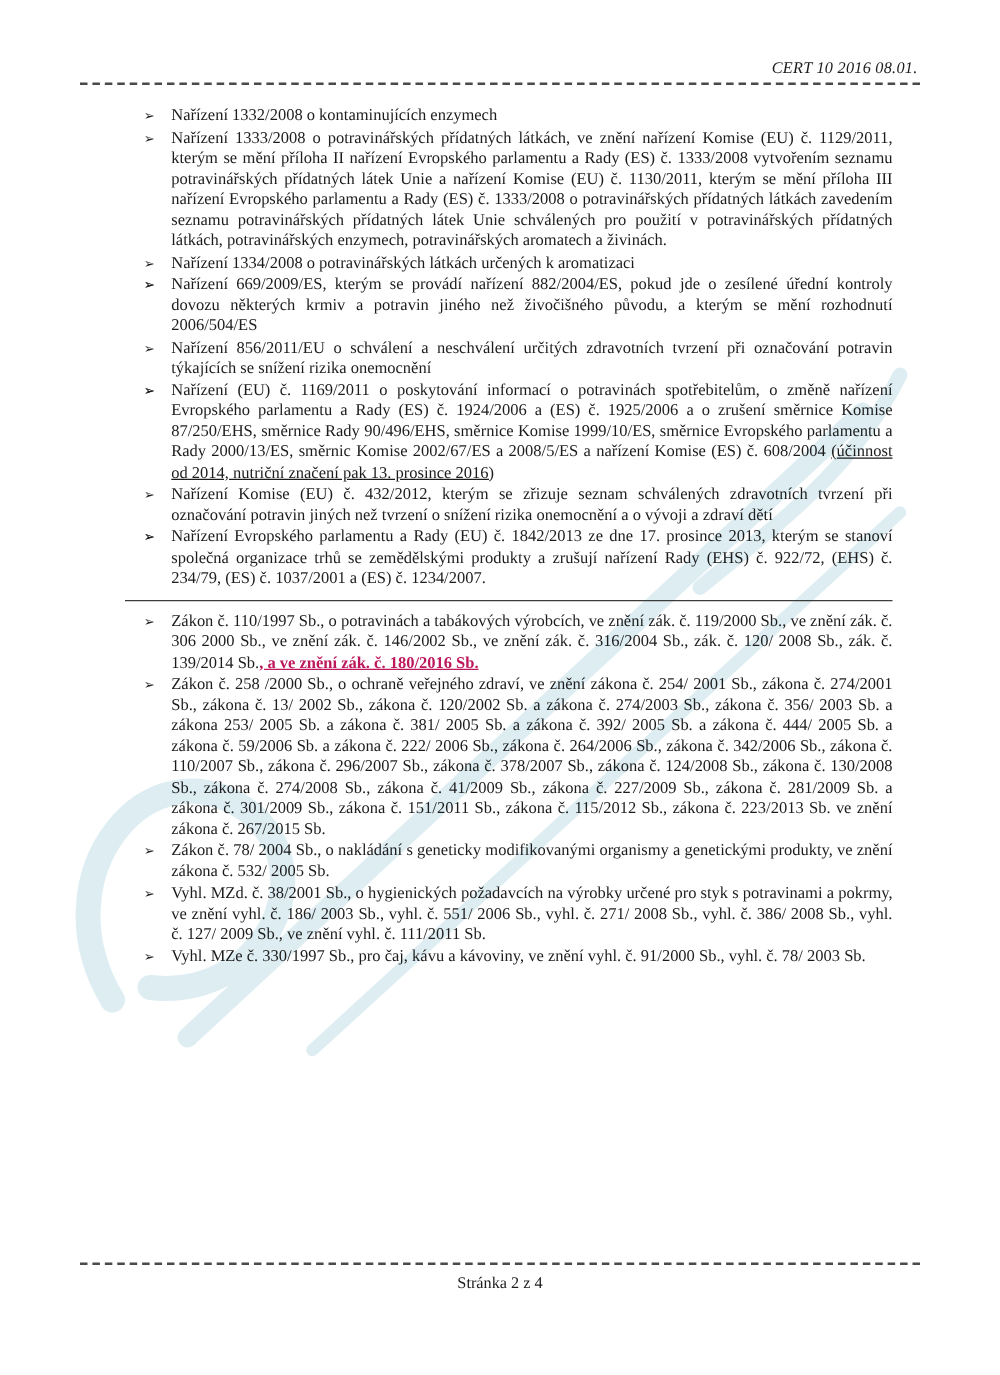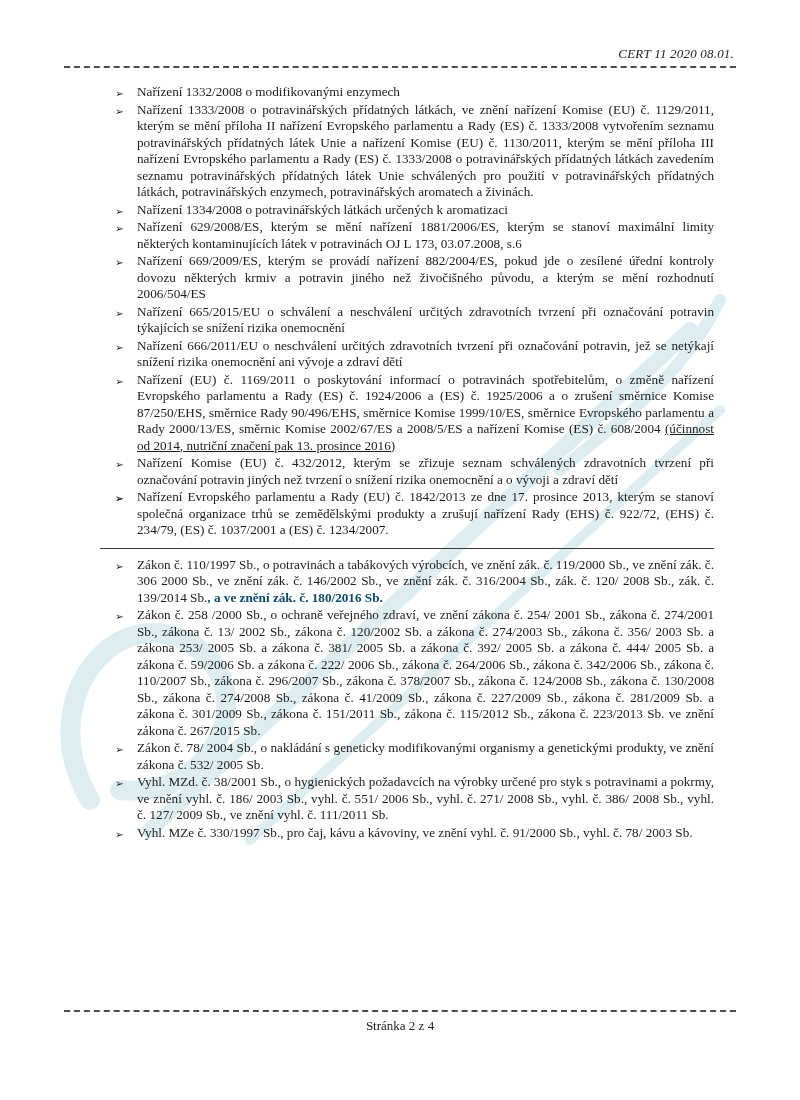--- a/index.html
+++ b/index.html
@@ -11,53 +11,53 @@
           font-style:italic;font-size:13px;letter-spacing:.2px;z-index:2;}
   .header-rule{position:absolute;top:66px;left:64px;right:64px;
                border-top:2px dashed #4a4a4a;z-index:2;}
   .content{position:absolute;top:84px;left:100px;width:614px;z-index:1;
            font-size:13.2px;line-height:16.5px;text-align:justify;}
   .item{position:relative;padding-left:37px;margin:0 0 1px 0;}
   .bullet{position:absolute;left:15px;top:1px;font-family:"DejaVu Sans",sans-serif;
           font-size:10.5px;color:#1c1c1c;}
   .b{font-weight:normal;}
   .u{text-decoration:underline;}
-  .teal{color:#0c4a6e;font-weight:bold;}
+  .teal{color:#be185d;font-weight:bold;text-decoration:underline;}
   .divider{border-top:1.5px solid #3c3c3c;margin:9px 0 8px 0;height:0;}
   .footer-rule{position:absolute;top:1010px;left:64px;right:64px;
                border-top:2px dashed #4a4a4a;z-index:2;}
   .footer{position:absolute;top:1018px;left:0;right:0;text-align:center;
           font-size:13px;z-index:2;}
 </style>
 </head>
 <body>
 
 <div class="page">
 
   <svg class="watermark" width="800" height="1100" viewBox="0 0 800 1100">
     <g stroke="#c3e0e9" fill="none" opacity="0.55" stroke-linecap="round">
       <path d="M 90 800 C 30 700, 120 590, 200 650 C 260 700, 210 800, 120 790" stroke-width="20"></path>
       <path d="M 150 830 L 690 330" stroke-width="16"></path>
       <path d="M 250 840 L 720 410" stroke-width="10"></path>
       <path d="M 560 470 C 620 420, 680 380, 720 300" stroke-width="12"></path>
     </g>
   </svg>
 
-  <div class="header">CERT 11 2020 08.01.</div>
+  <div class="header">CERT 10 2016 08.01.</div>
   <div class="header-rule"></div>
 
   <div class="content">
     <div id="list1">
-        <div class="item"><span class="bullet">➢</span><span><span class="b">Nařízení 1332/2008</span><span> o modifikovanými enzymech</span></span></div>
+        <div class="item"><span class="bullet">➢</span><span><span class="b">Nařízení 1332/2008</span><span> o kontaminujících enzymech</span></span></div>
         <div class="item"><span class="bullet">➢</span><span><span class="b">Nařízení 1333/2008</span><span> o potravinářských přídatných látkách, ve znění </span><span class="b">nařízení Komise (EU) č. 1129/2011</span><span>, kterým se mění příloha II nařízení Evropského parlamentu a Rady (ES) č. 1333/2008 vytvořením seznamu potravinářských přídatných látek Unie a </span><span class="b">nařízení Komise (EU) č. 1130/2011</span><span>, kterým se mění příloha III nařízení Evropského parlamentu a Rady (ES) č. 1333/2008 o potravinářských přídatných látkách zavedením seznamu potravinářských přídatných látek Unie schválených pro použití v potravinářských přídatných látkách, potravinářských enzymech, potravinářských aromatech a živinách.</span></span></div>
         <div class="item"><span class="bullet">➢</span><span><span class="b">Nařízení 1334/2008</span><span> o potravinářských látkách určených k aromatizaci</span></span></div>
-        <div class="item"><span class="bullet">➢</span><span><span class="b">Nařízení 629/2008/ES</span><span>, kterým se mění nařízení 1881/2006/ES, kterým se stanoví maximální limity některých kontaminujících látek v potravinách  OJ L 173, 03.07.2008, s.6</span></span></div>
+        <div class="item"><span class="bullet">➢</span></div>
         <div class="item"><span class="bullet">➢</span><span><span class="b">Nařízení 669/2009/ES</span><span>, kterým se provádí nařízení  882/2004/ES, pokud jde o zesílené úřední kontroly dovozu některých krmiv a potravin jiného než živočišného původu, a kterým se mění rozhodnutí 2006/504/ES</span></span></div>
-        <div class="item"><span class="bullet">➢</span><span><span class="b">Nařízení 665/2015/EU</span><span> o schválení a neschválení určitých zdravotních tvrzení při označování potravin týkajících se snížení rizika onemocnění</span></span></div>
-        <div class="item"><span class="bullet">➢</span><span><span class="b">Nařízení 666/2011/EU</span><span> o neschválení určitých zdravotních tvrzení při označování potravin, jež se netýkají snížení rizika onemocnění ani vývoje a zdraví dětí</span></span></div>
+        <div class="item"><span class="bullet">➢</span><span><span class="b">Nařízení 856/2011/EU</span><span> o schválení a neschválení určitých zdravotních tvrzení při označování potravin týkajících se snížení rizika onemocnění</span></span></div>
+        <div class="item"><span class="bullet">➢</span></div>
         <div class="item"><span class="bullet">➢</span><span><span class="b">Nařízení (EU) č. 1169/2011</span><span>  o poskytování informací o potravinách spotřebitelům, o změně nařízení Evropského parlamentu a Rady (ES) č. 1924/2006 a (ES) č. 1925/2006 a o zrušení směrnice Komise 87/250/EHS, směrnice Rady 90/496/EHS, směrnice Komise 1999/10/ES, směrnice Evropského parlamentu a Rady 2000/13/ES, směrnic Komise 2002/67/ES a 2008/5/ES a nařízení Komise (ES) č. 608/2004 </span><span class="b u">(účinnost od 2014, nutriční značení pak 13. prosince 2016)</span></span></div>
         <div class="item"><span class="bullet">➢</span><span><span class="b">Nařízení Komise (EU) č. 432/2012</span><span>, kterým se zřizuje seznam schválených zdravotních tvrzení při označování potravin jiných než tvrzení o snížení rizika onemocnění a o vývoji a zdraví dětí</span></span></div>
         <div class="item"><span class="bullet">➢</span></div>
         <div class="item"><span class="bullet">➢</span><span><span class="b">Nařízení Evropského parlamentu a Rady (EU) č. 1842/2013</span><span> ze dne 17. prosince 2013, kterým se stanoví společná organizace trhů se zemědělskými produkty a zrušují nařízení Rady (EHS) č. 922/72, (EHS) č. 234/79, (ES) č. 1037/2001 a (ES) č. 1234/2007.</span></span></div>
       </div>
     <div class="divider"></div>
     <div id="list2">
         <div class="item"><span class="bullet">➢</span><span><span class="b">Zákon č. 110/1997 Sb.</span><span>, o potravinách a tabákových výrobcích, ve znění </span><span class="b">zák. č. 119/2000 Sb.,</span><span> ve znění </span><span class="b">zák. č. 306 2000 Sb.,</span><span> ve znění </span><span class="b">zák. č. 146/2002 Sb.,</span><span> ve znění </span><span class="b">zák. č. 316/2004 Sb., zák. č. 120/ 2008 Sb., zák. č. 139/2014 Sb.</span><span class="teal">, a ve znění zák. č. 180/2016 Sb.</span></span></div>
         <div class="item"><span class="bullet">➢</span><span><span class="b">Zákon č. 258 /2000 Sb.</span><span>, o ochraně veřejného zdraví, ve znění </span><span class="b">zákona č. 254/ 2001 Sb., zákona č. 274/2001 Sb., zákona č. 13/ 2002 Sb., zákona č. 120/2002 Sb. a zákona č. 274/2003 Sb., zákona č. 356/ 2003 Sb. a zákona 253/ 2005 Sb. a zákona č. 381/ 2005 Sb. a zákona č. 392/ 2005 Sb. a zákona č. 444/ 2005 Sb. a zákona č. 59/2006 Sb. a zákona č. 222/ 2006 Sb., zákona č. 264/2006 Sb., zákona č. 342/2006 Sb., zákona č. 110/2007 Sb., zákona č. 296/2007 Sb., zákona č. 378/2007 Sb., zákona č. 124/2008 Sb., zákona č. 130/2008 Sb., zákona č. 274/2008 Sb., zákona č. 41/2009 Sb., zákona č. 227/2009 Sb., zákona č. 281/2009 Sb. a zákona č. 301/2009 Sb., zákona č. 151/2011 Sb., zákona č. 115/2012 Sb., zákona č. 223/2013 Sb. ve znění zákona č. 267/2015 Sb.</span></span></div>
         <div class="item"><span class="bullet">➢</span><span><span class="b">Zákon č. 78/ 2004 Sb.</span><span>, o nakládání s geneticky modifikovanými organismy a genetickými produkty, ve znění </span><span class="b">zákona č. 532/ 2005 Sb.</span></span></div>

